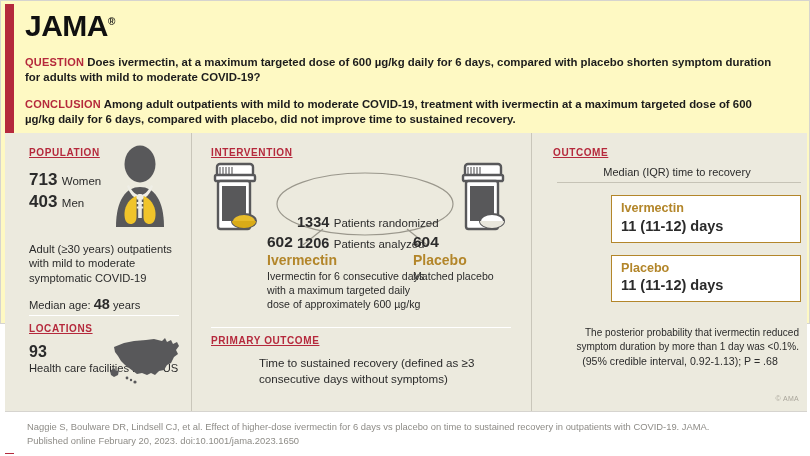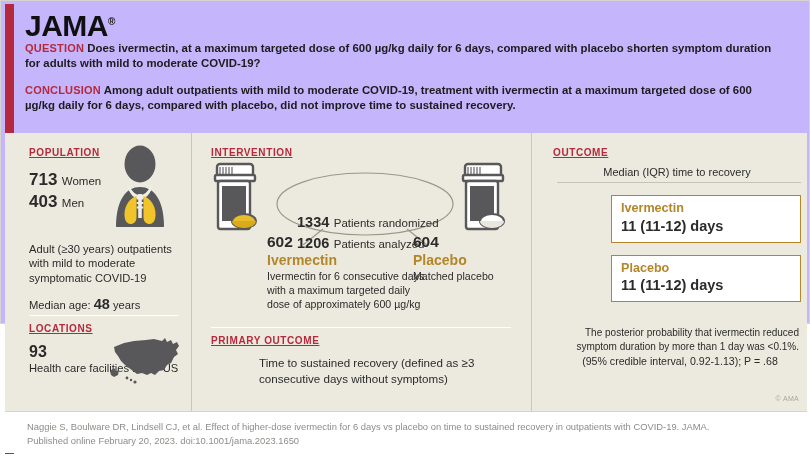--- a/index.html
+++ b/index.html
@@ -6,21 +6,21 @@
   body{
     width:810px;height:456px;
     background:#ffffff;
     font-family:"Liberation Sans","DejaVu Sans",sans-serif;
     overflow:hidden;
   }
   .page{
     position:relative;
     width:810px;height:324px;
     box-sizing:border-box;
-    background:#c4b5fd;
+    background:#fef9c3;
     border:1px solid #d6d4cf;
   }
   
   .accent-bar{
     position:absolute;left:4px;top:3px;width:9px;height:450px;
     background:#b5293c;
   }
   .accent-bar.dark{
     background:#8f2230;
   }
@@ -29,21 +29,21 @@
     position:absolute;left:24px;top:6px;width:770px;
   }
   .logo{
     font-family:"Liberation Sans","DejaVu Sans",sans-serif;
     font-size:30px;font-weight:bold;letter-spacing:-0.5px;
     color:#101010;line-height:1;
     margin:4px 0 0 0;
   }
   .logo sup{font-size:10px;vertical-align:super;}
   .qline{
-    margin-top:0;
+    margin-top:14px;
     font-size:11.4px;line-height:1.35;color:#1c1c1c;font-weight:bold;
     width:756px;
   }
   .qline .lab{color:#b5293c;font-weight:bold;letter-spacing:0.2px;font-size:11px;}
   .cline{
     margin-top:11px;
     font-size:11.4px;line-height:1.35;color:#1c1c1c;font-weight:bold;
     width:756px;
   }
   .cline .lab{color:#b5293c;font-weight:bold;letter-spacing:0.2px;font-size:11px;}

